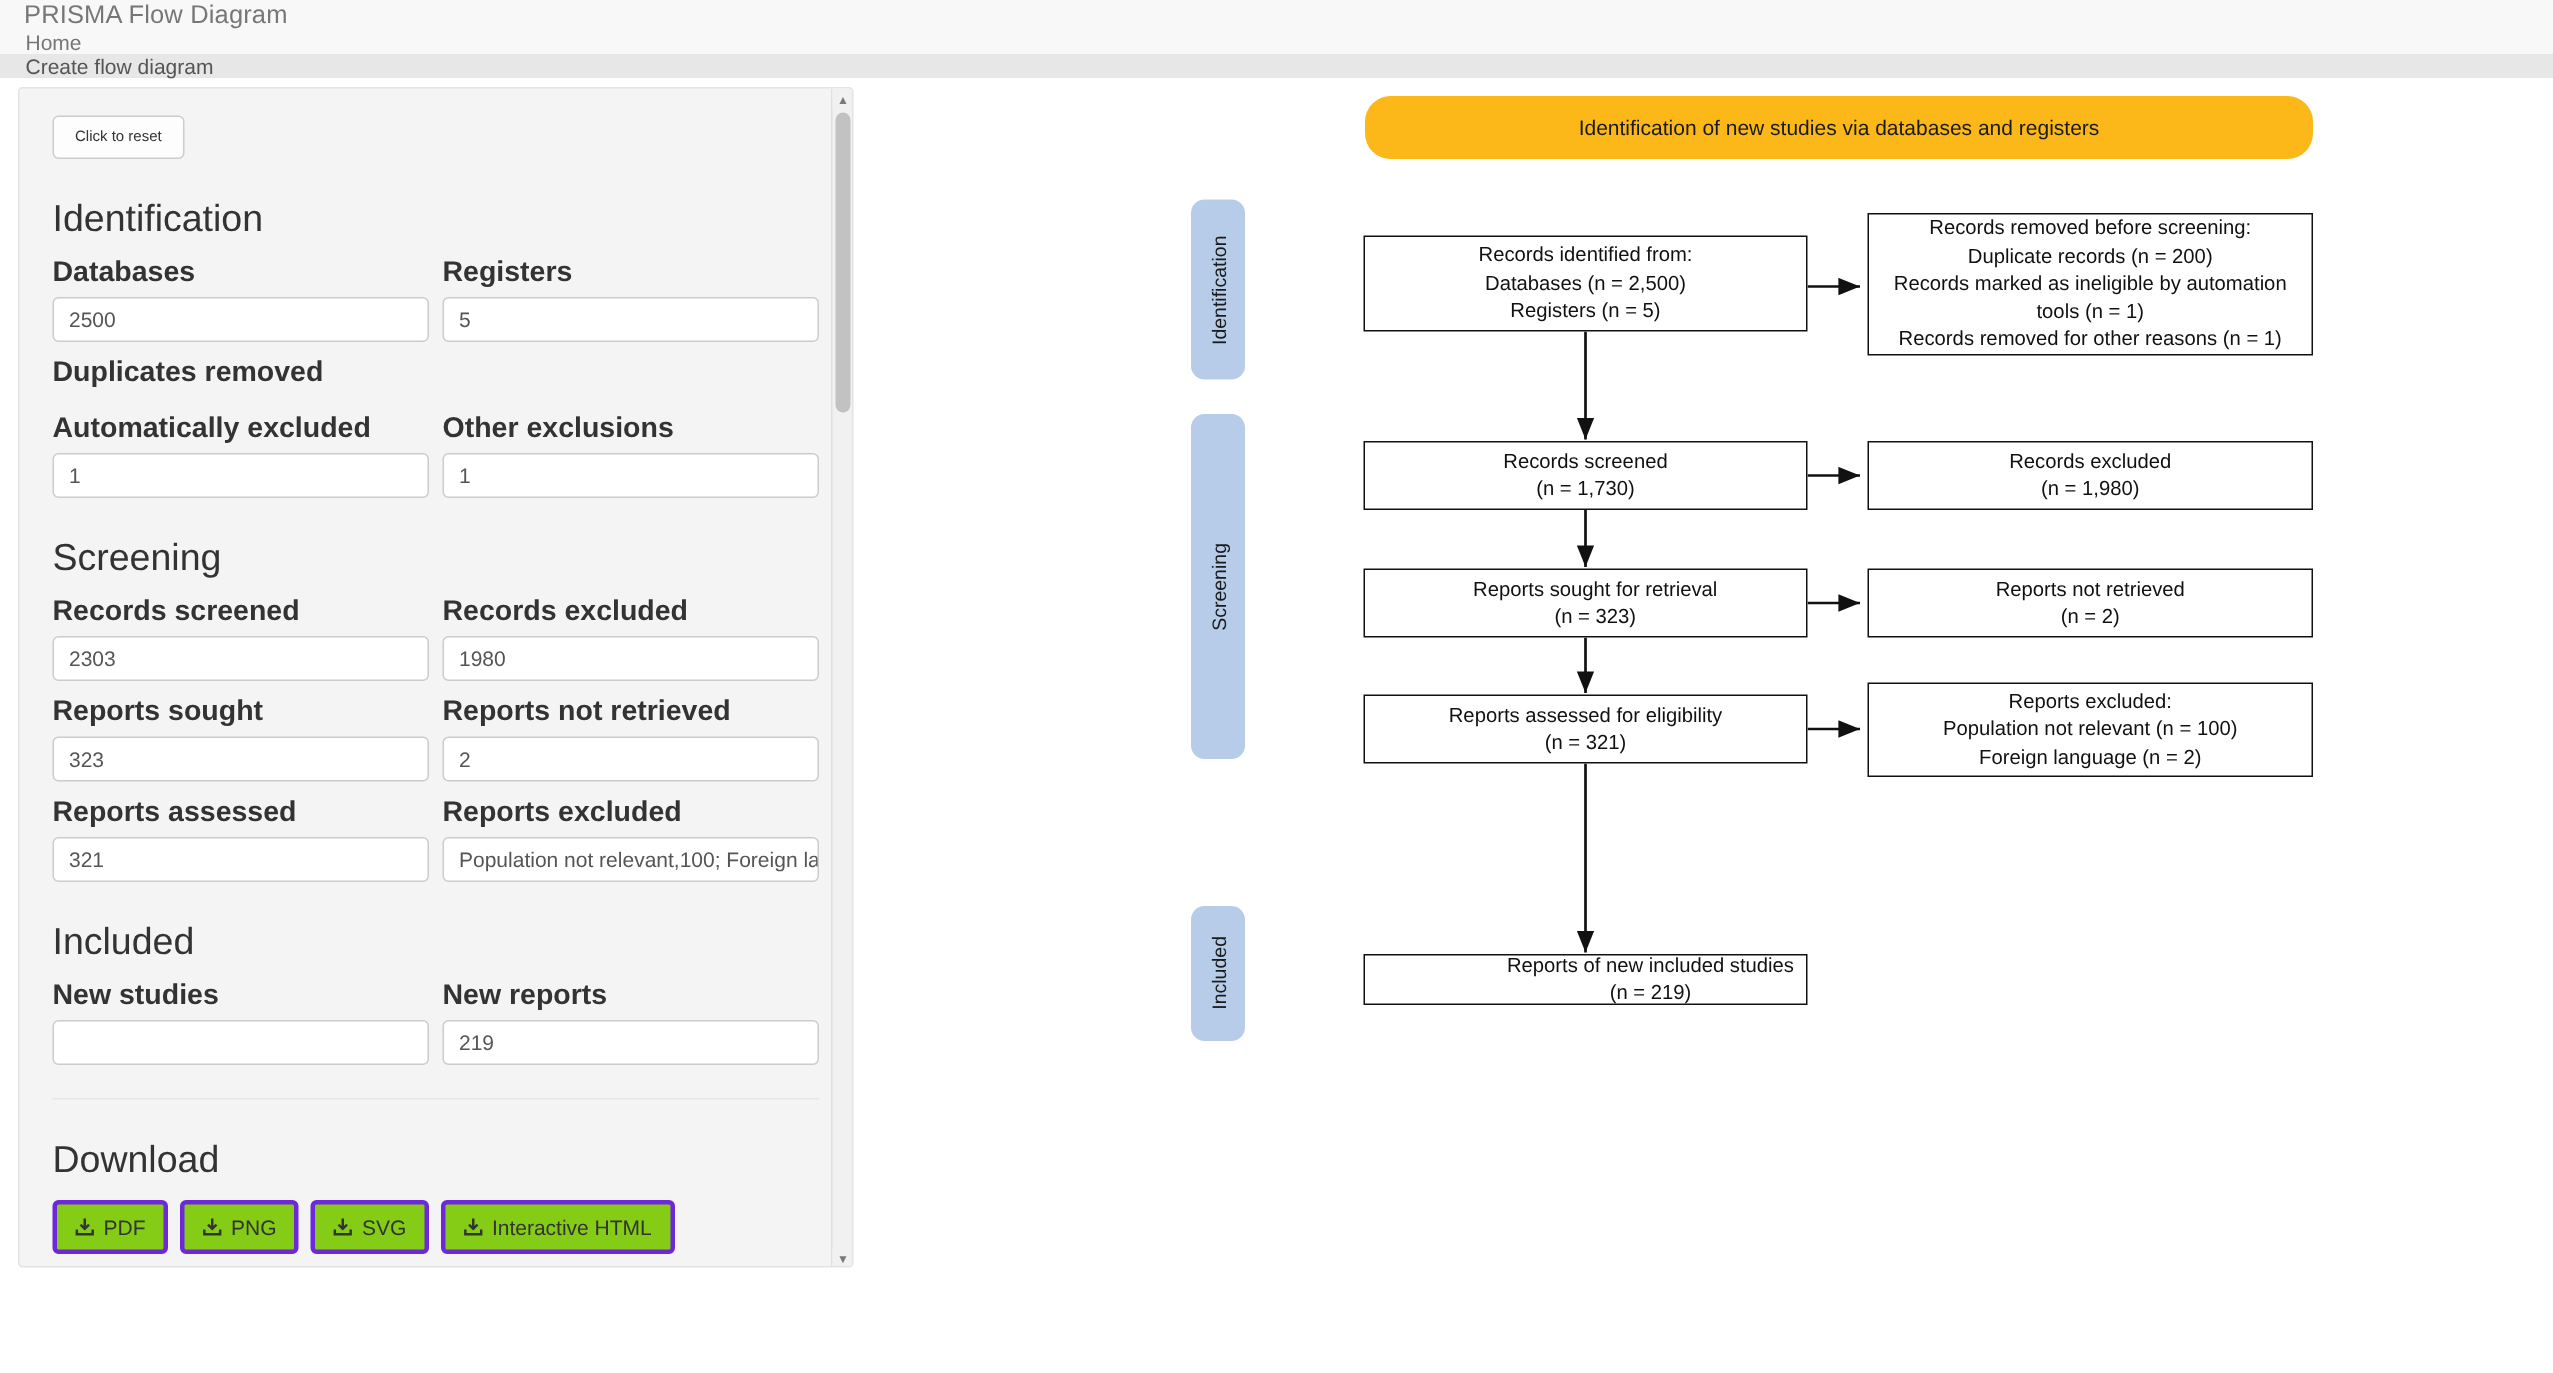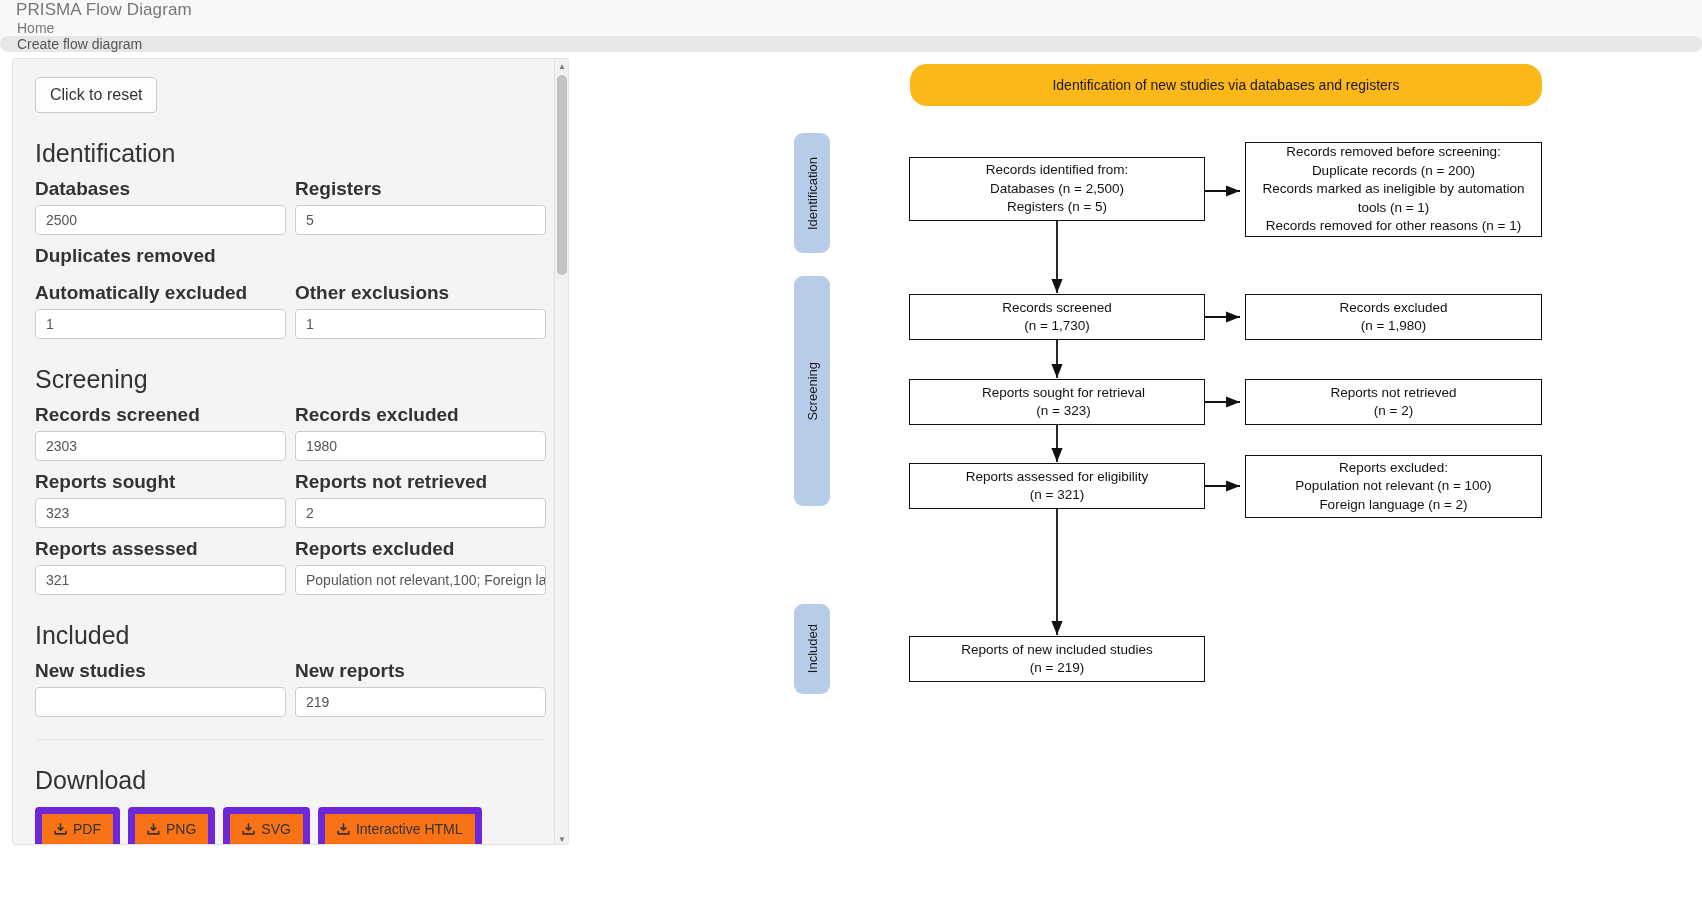--- a/index.html
+++ b/index.html
@@ -24,37 +24,37 @@
     padding: 0 15px 0 16px;
     font-size: 17px; color: #777777;
     letter-spacing: .1px;
   }
   .nav-link {
     display: flex; align-items: center;
     padding: 0 17px;
     font-size: 14px; color: #777777;
     cursor: pointer;
   }
-  .nav-link.active { background: #e7e7e7; color: #555555; border-radius: 19px; }
+  .nav-link.active { background: #e7e7e7; color: #555555; }
 
   
   .sidebar {
     position: absolute; left: 12px; top: 58px;
     width: 557px; height: 787px;
     background: #f4f4f4;
     border: 1px solid #e3e3e3;
     border-radius: 3px;
     overflow: hidden;
   }
   .sidebar-inner { padding: 18px 22px 0 22px; }
 
   .reset-btn {
     display: inline-block;
     padding: 8px 14px;
-    font-size: 16px; color: #333;
+    font-size: 10px; color: #333;
     background: #fdfdfd;
     border: 1px solid #cccccc;
     border-radius: 4px;
     cursor: pointer;
   }
 
   .section-title {
     font-size: 25px; color: #333333;
     font-weight: normal;
     margin: 26px 0 10px 0;
@@ -77,22 +77,22 @@
     white-space: nowrap; overflow: hidden; text-overflow: clip;
     display: flex; align-items: center;
   }
   .divider { border-top: 1px solid #e6e6e6; margin: 22px 0 0 0; }
 
   .dl-row { display: flex; gap: 8px; margin-top: 12px; flex-wrap: wrap; }
   .dl-btn {
     display: inline-flex; align-items: center; gap: 6px;
     padding: 7px 12px;
     font-size: 14px; color: #333333;
-    background: #f97316;
-    border: 7px solid #6d28d9;
+    background: #84cc16;
+    border: 3px solid #6d28d9;
     border-radius: 4px;
     cursor: pointer;
     white-space: nowrap;
   }
   .dl-icon { width: 13px; height: 14px; display: block; }
 
   
   .scroll-track {
     position: absolute; right: 0; top: 0;
     width: 14px; height: 787px;
@@ -371,19 +371,19 @@
   </div>
 
   <div class="node" style="left:649px; top:407px; width:297px; height:63px;">
     <div>
       <span class="ln">Reports excluded:</span>
       <span class="ln">Population not relevant (n = 100)</span>
       <span class="ln">Foreign language (n = 2)</span>
     </div>
   </div>
 
-  <div class="node" style="left:313px; top:588px; width:296px; height:46px;">
+  <div class="node" style="left:313px; top:588px; width:296px; height:34px;justify-content:flex-end;">
     <div>
       <span class="ln">Reports of new included studies</span>
       <span class="ln">(n = 219)</span>
     </div>
   </div>
 </div>
 
 </body></html>

